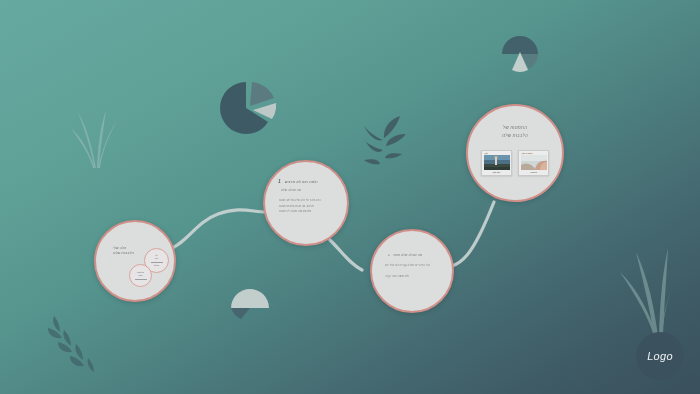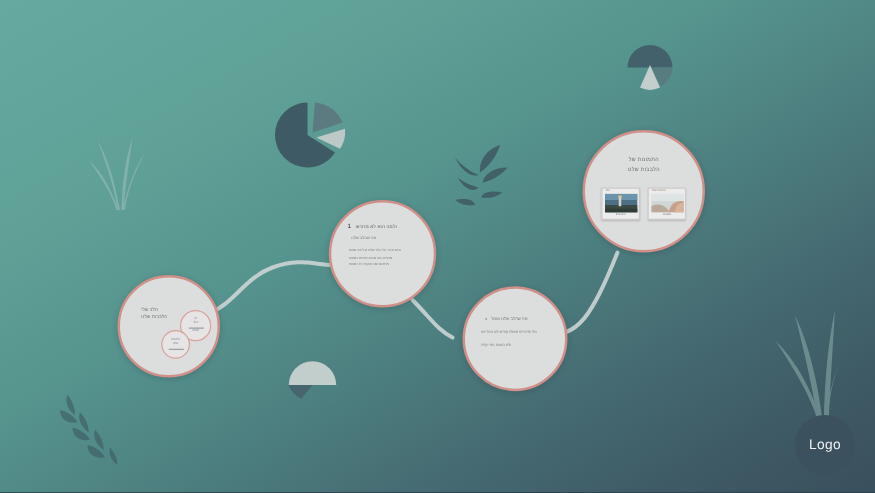--- a/index.html
+++ b/index.html
@@ -11,20 +11,21 @@
   body {
     font-family: "Liberation Sans", sans-serif;
   }
 
   #canvas {
     position: relative;
     width: 700px;
     height: 394px;
     overflow: hidden;
     background: linear-gradient(150deg, #66a9a0 0%, #60a298 22%, #56948e 42%, #4d8080 58%, #456a71 74%, #3e5a64 88%, #3a505c 100%);
+    font-style: italic;
   }
 
   
   .decor {
     position: absolute;
     pointer-events: none;
   }
   .decor svg { display: block; }
 
   

